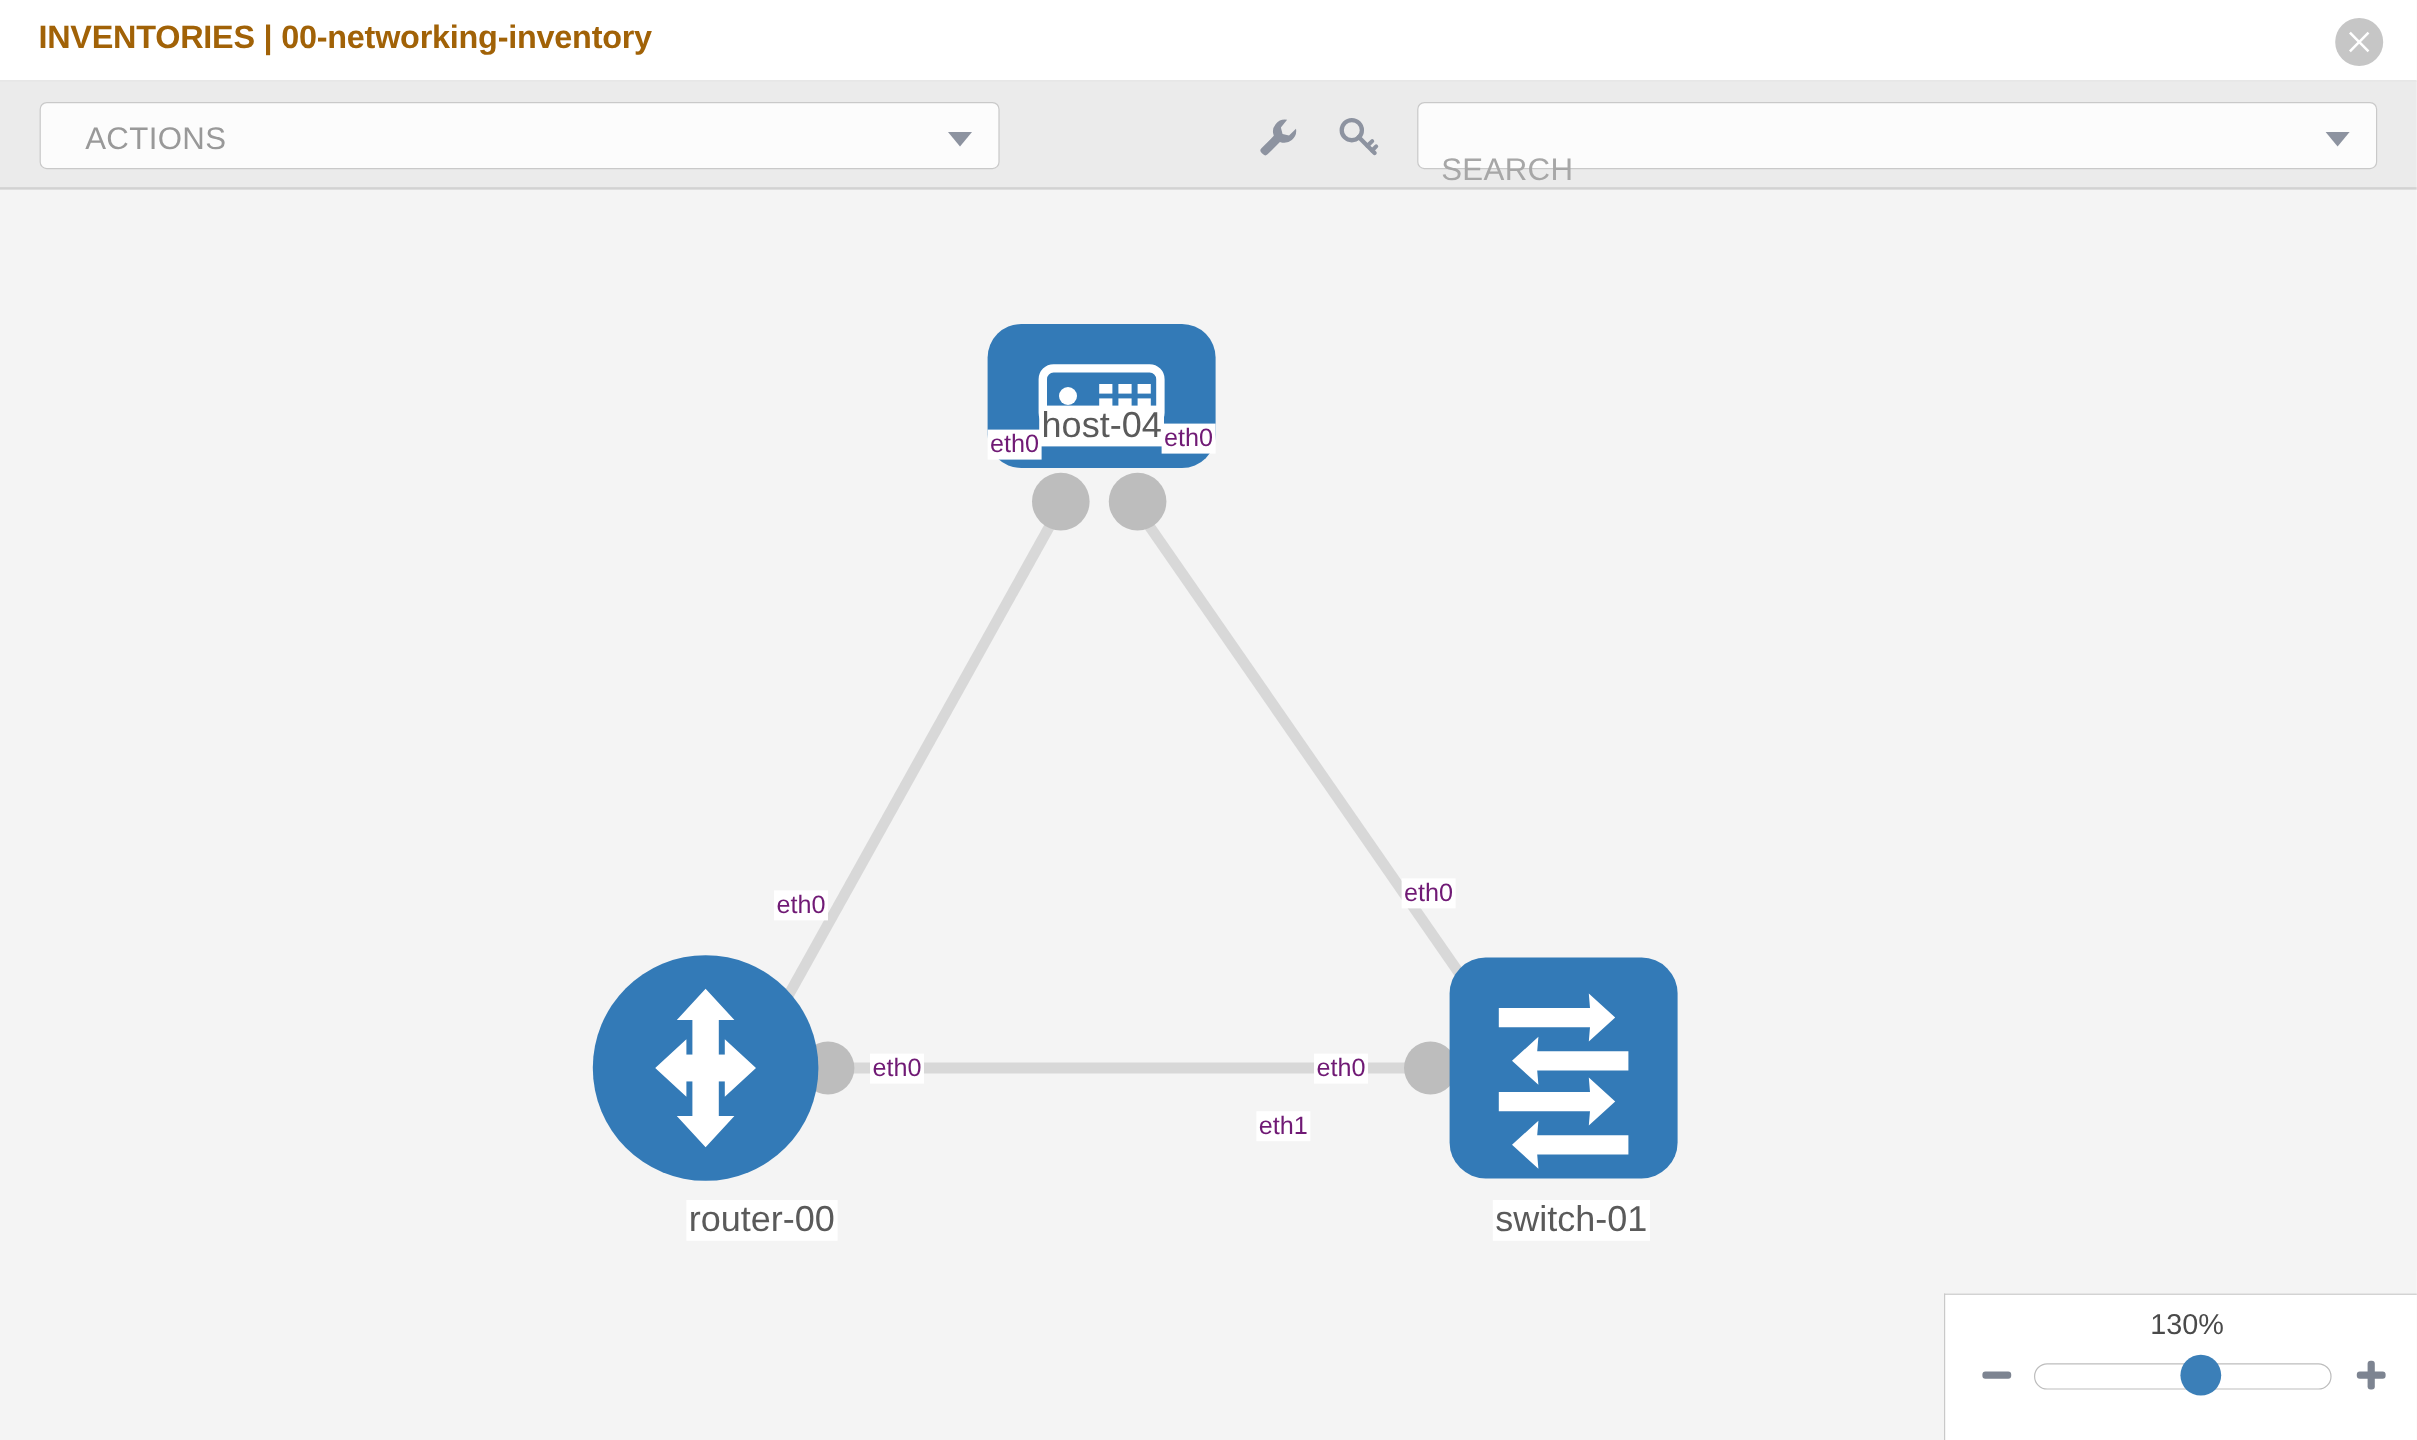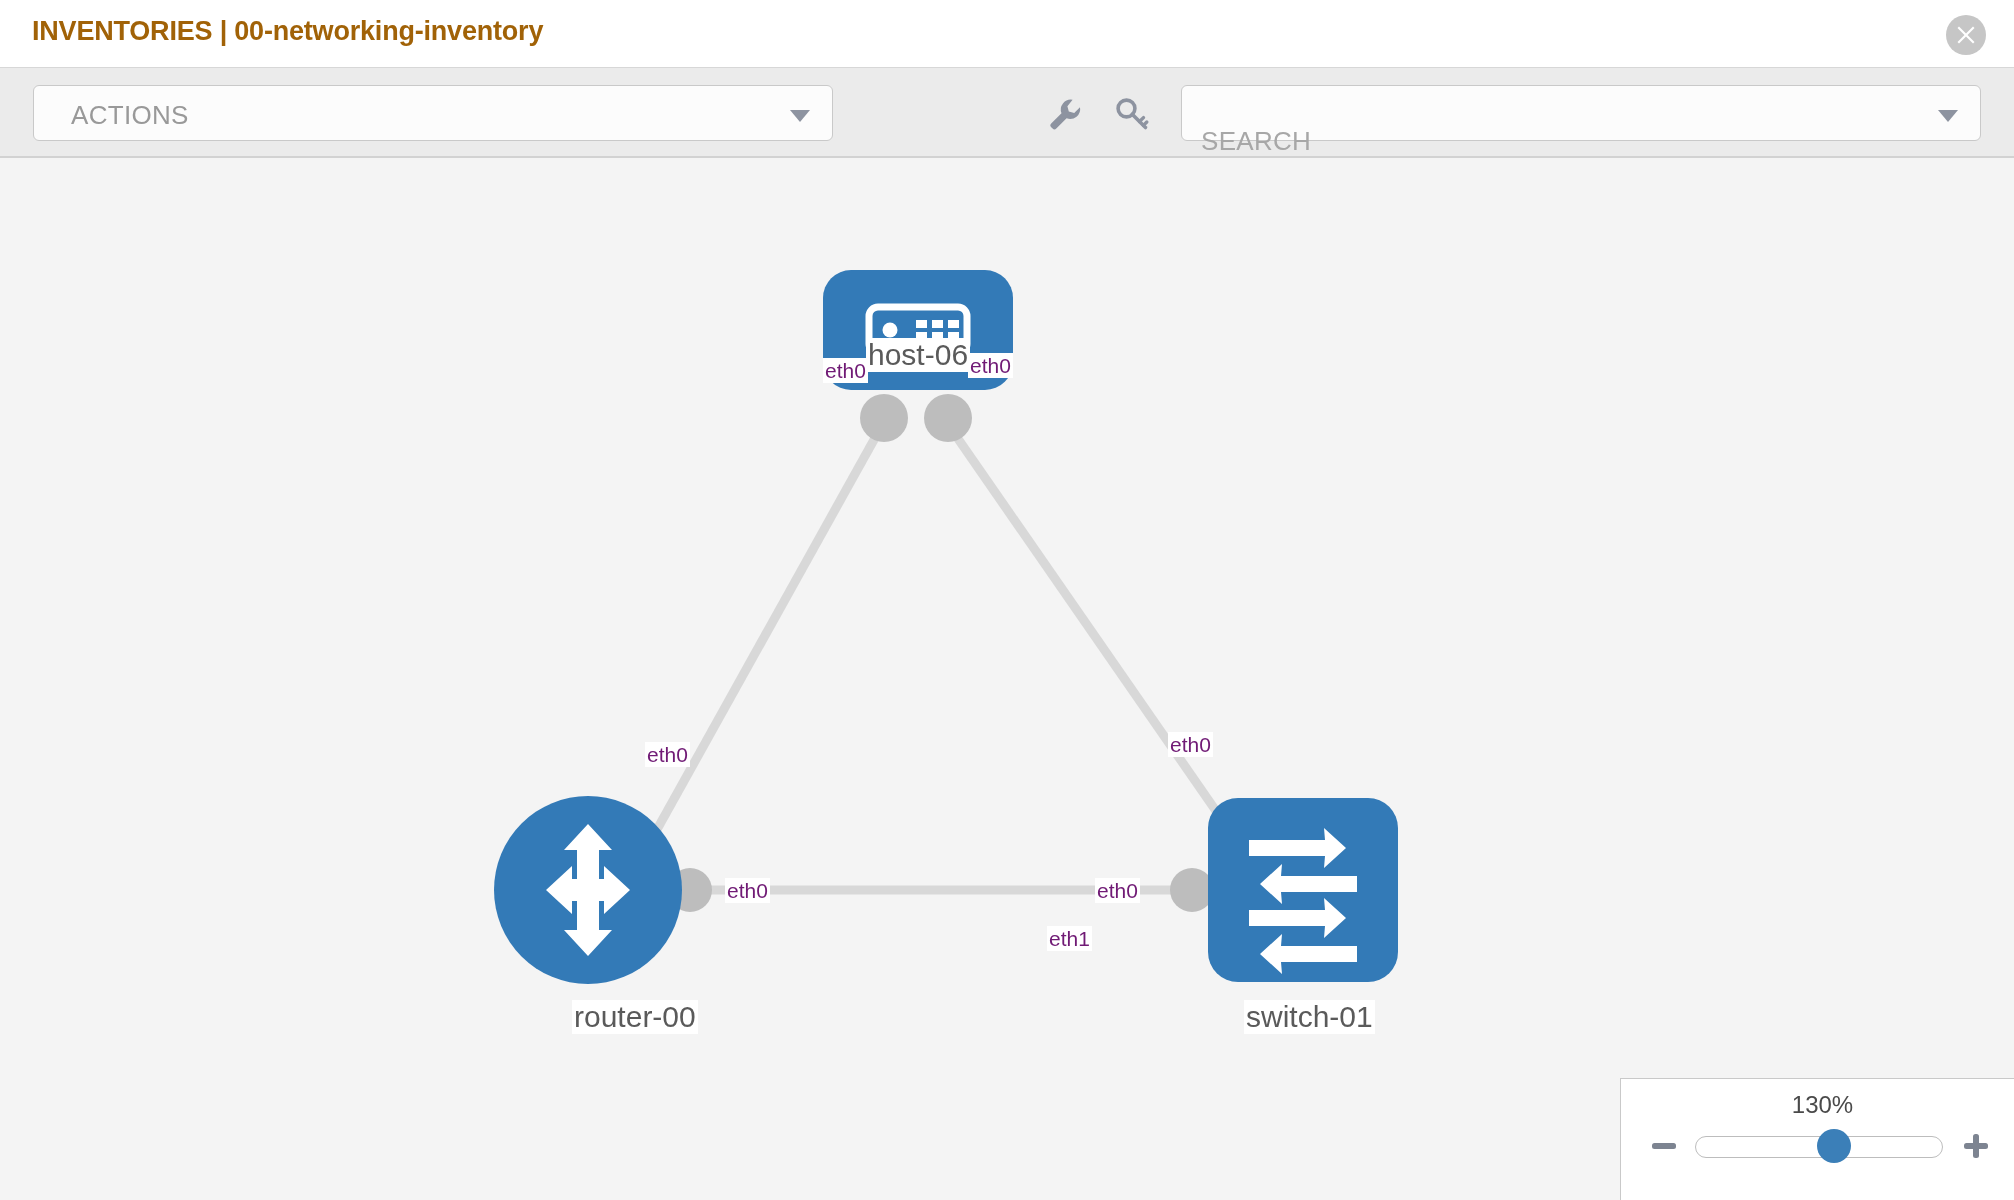--- a/index.html
+++ b/index.html
@@ -313,21 +313,21 @@
 
           <path d="M1357 716 h-76 l1 -12 -22 20 22 20 -1 -12 h76 Z"></path>
 
           <path d="M1249 750 h76 l-1 -12 22 20 -22 20 1 -12 h-76 Z"></path>
 
           <path d="M1357 786 h-76 l1 -12 -22 20 22 20 -1 -12 h76 Z"></path>
         </g>
       </g>
     </svg>
 
-    <div class="nodelabel" style="left:866px; top:178px;">host-06</div>
+    <div class="nodelabel" style="left:866px; top:178px;">host-04</div>
     <div class="nodelabel" style="left:528px; top:840px;margin-left:44px;">router-00</div>
     <div class="nodelabel" style="left:1244px; top:840px;">switch-01</div>
 
     <div class="iflabel" style="left:823px; top:198px;">eth0</div>
     <div class="iflabel" style="left:968px; top:193px;">eth0</div>
     <div class="iflabel" style="left:645px; top:582px;">eth0</div>
     <div class="iflabel" style="left:1168px; top:572px;">eth0</div>
     <div class="iflabel" style="left:725px; top:718px;">eth0</div>
     <div class="iflabel" style="left:1095px; top:718px;">eth0</div>
     <div class="iflabel" style="left:1047px; top:718px;margin-top:48px;">eth1</div>

